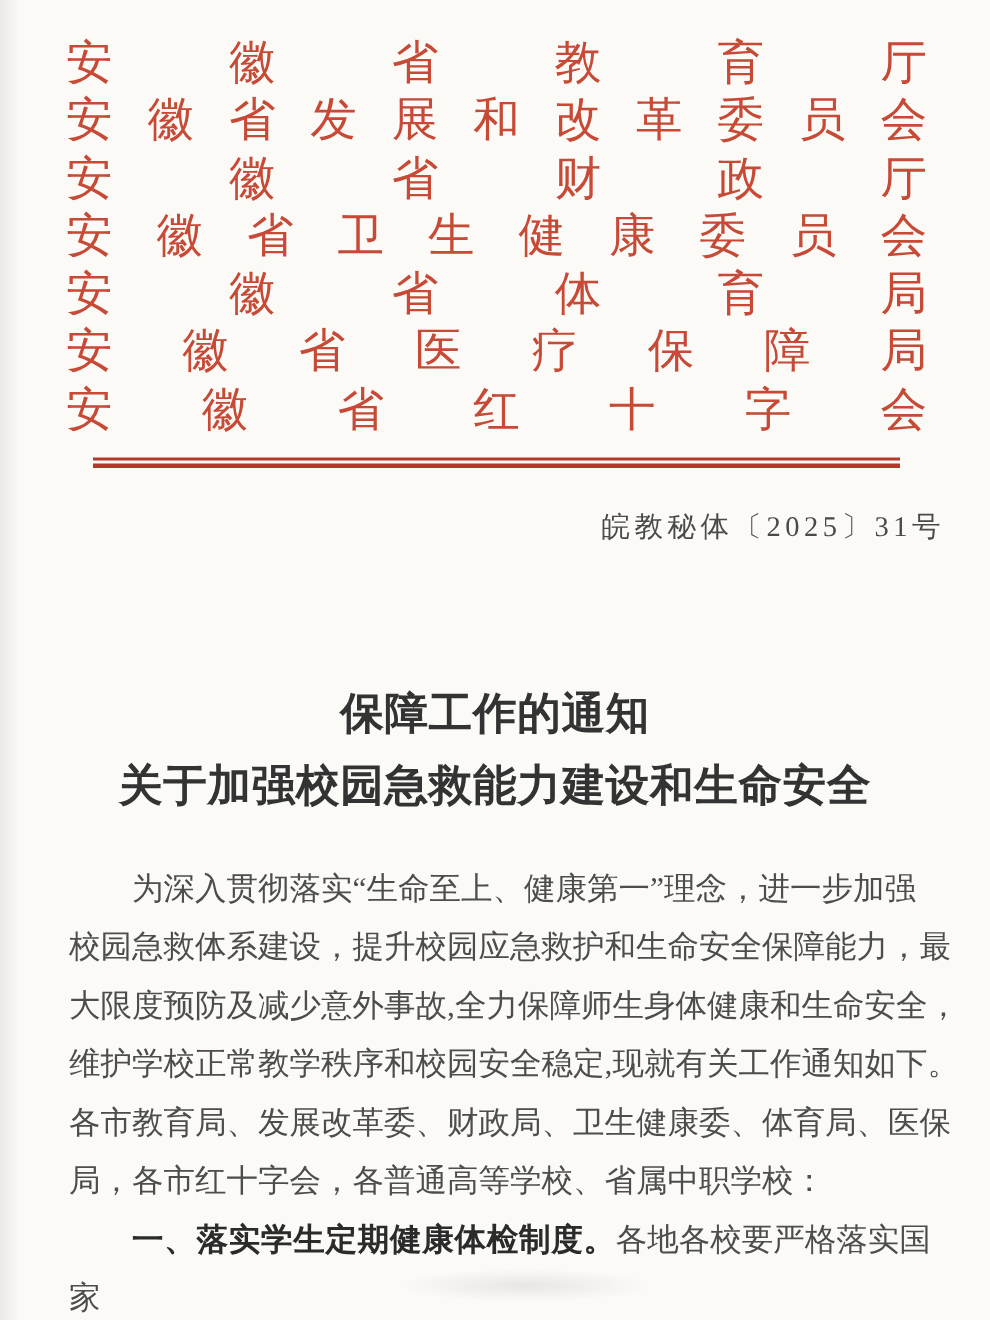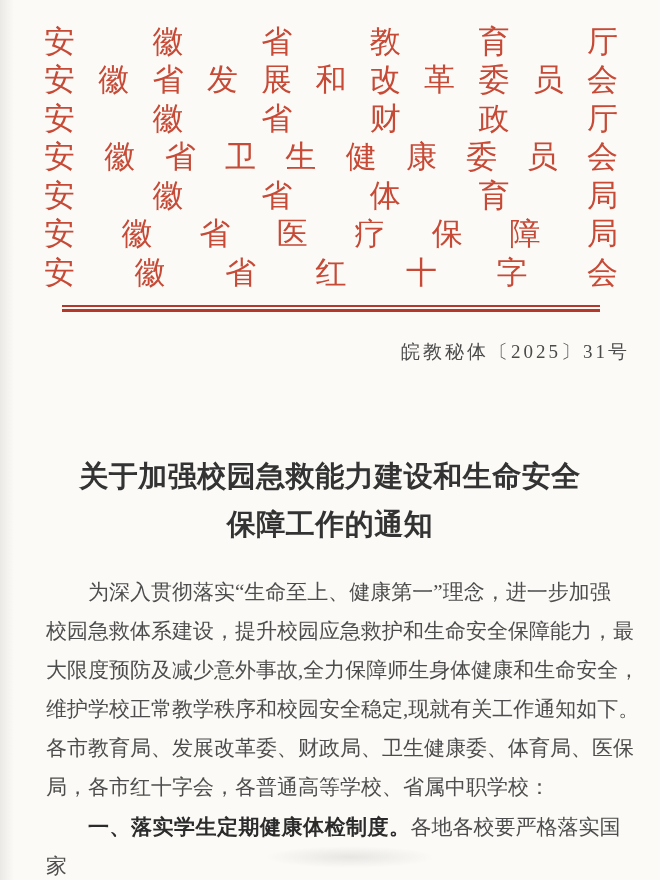--- a/index.html
+++ b/index.html
@@ -174,22 +174,22 @@
     <div class="red-rule" data-name="red-divider-line">
       <div class="rule-top" data-name="red-rule-top"></div>
       <div class="rule-gap" data-name="red-rule-gap"></div>
       <div class="rule-bottom" data-name="red-rule-bottom"></div>
     </div>
   </header>
 
   <div class="doc-number" data-name="document-number">皖教秘体〔2025〕31号</div>
 
   <h1 class="title" data-name="document-title">
+    <span class="title-line" data-name="document-title-line-2">保障工作的通知</span>
     <span class="title-line" data-name="document-title-line-1">关于加强校园急救能力建设和生命安全</span>
-    <span class="title-line" data-name="document-title-line-2">保障工作的通知</span>
   </h1>
 
   <div class="body" data-name="document-body">
     <div class="para" data-name="opening-paragraph">
         <div class="body-line" data-name="body-line">为深入贯彻落实“生命至上、健康第一”理念，进一步加强</div>
         <div class="body-line" data-name="body-line">校园急救体系建设，提升校园应急救护和生命安全保障能力，最</div>
         <div class="body-line" data-name="body-line">大限度预防及减少意外事故,全力保障师生身体健康和生命安全，</div>
         <div class="body-line" data-name="body-line">维护学校正常教学秩序和校园安全稳定,现就有关工作通知如下。</div>
       </div>
     <div class="para" data-name="addressees">

